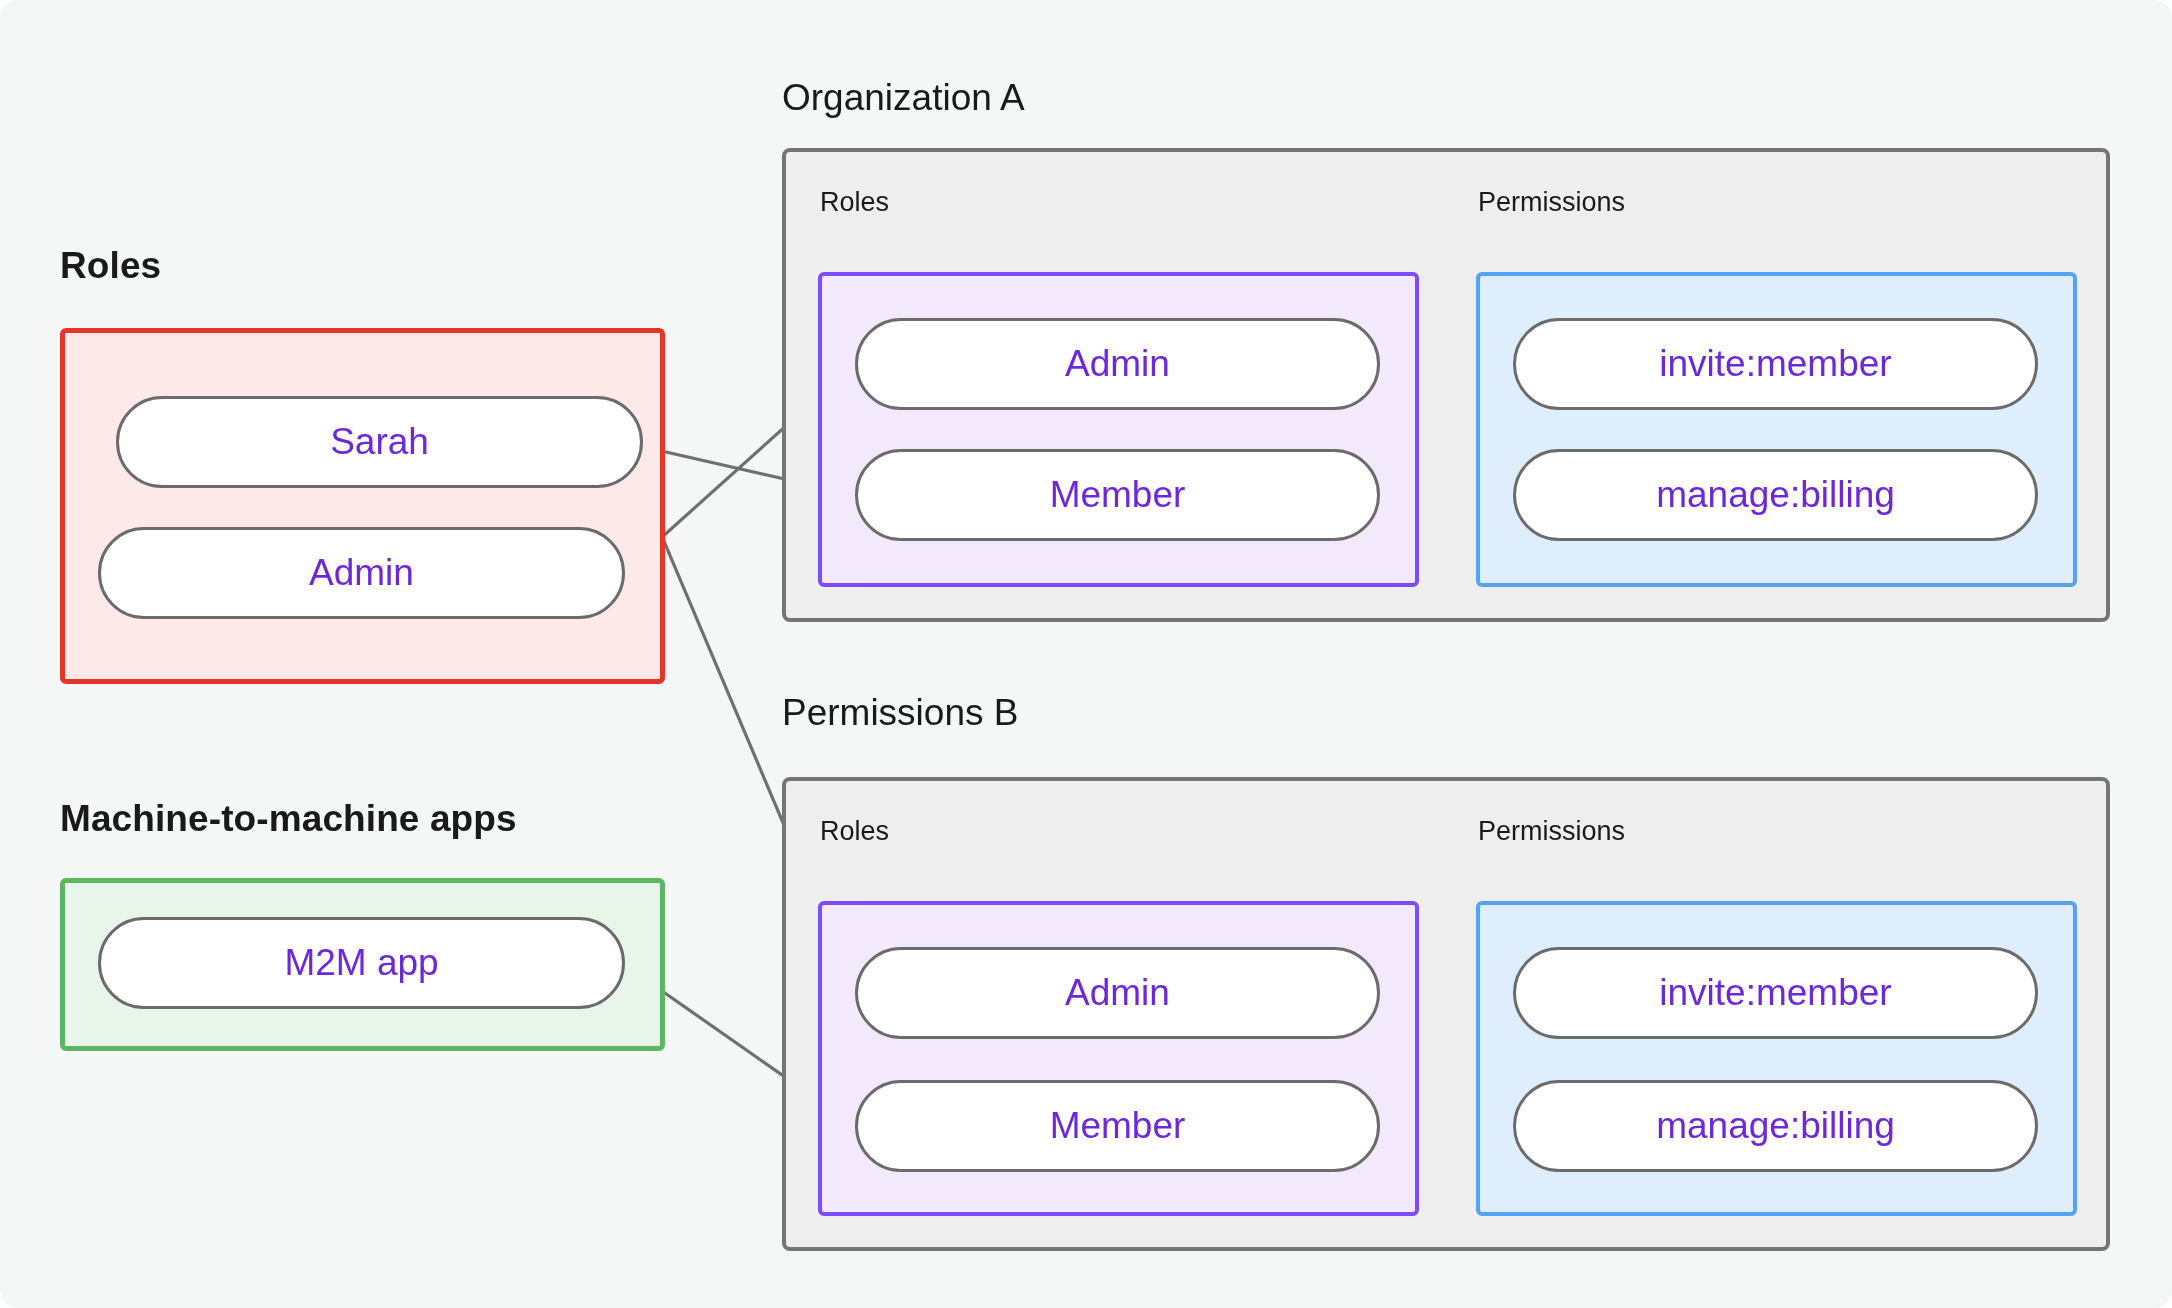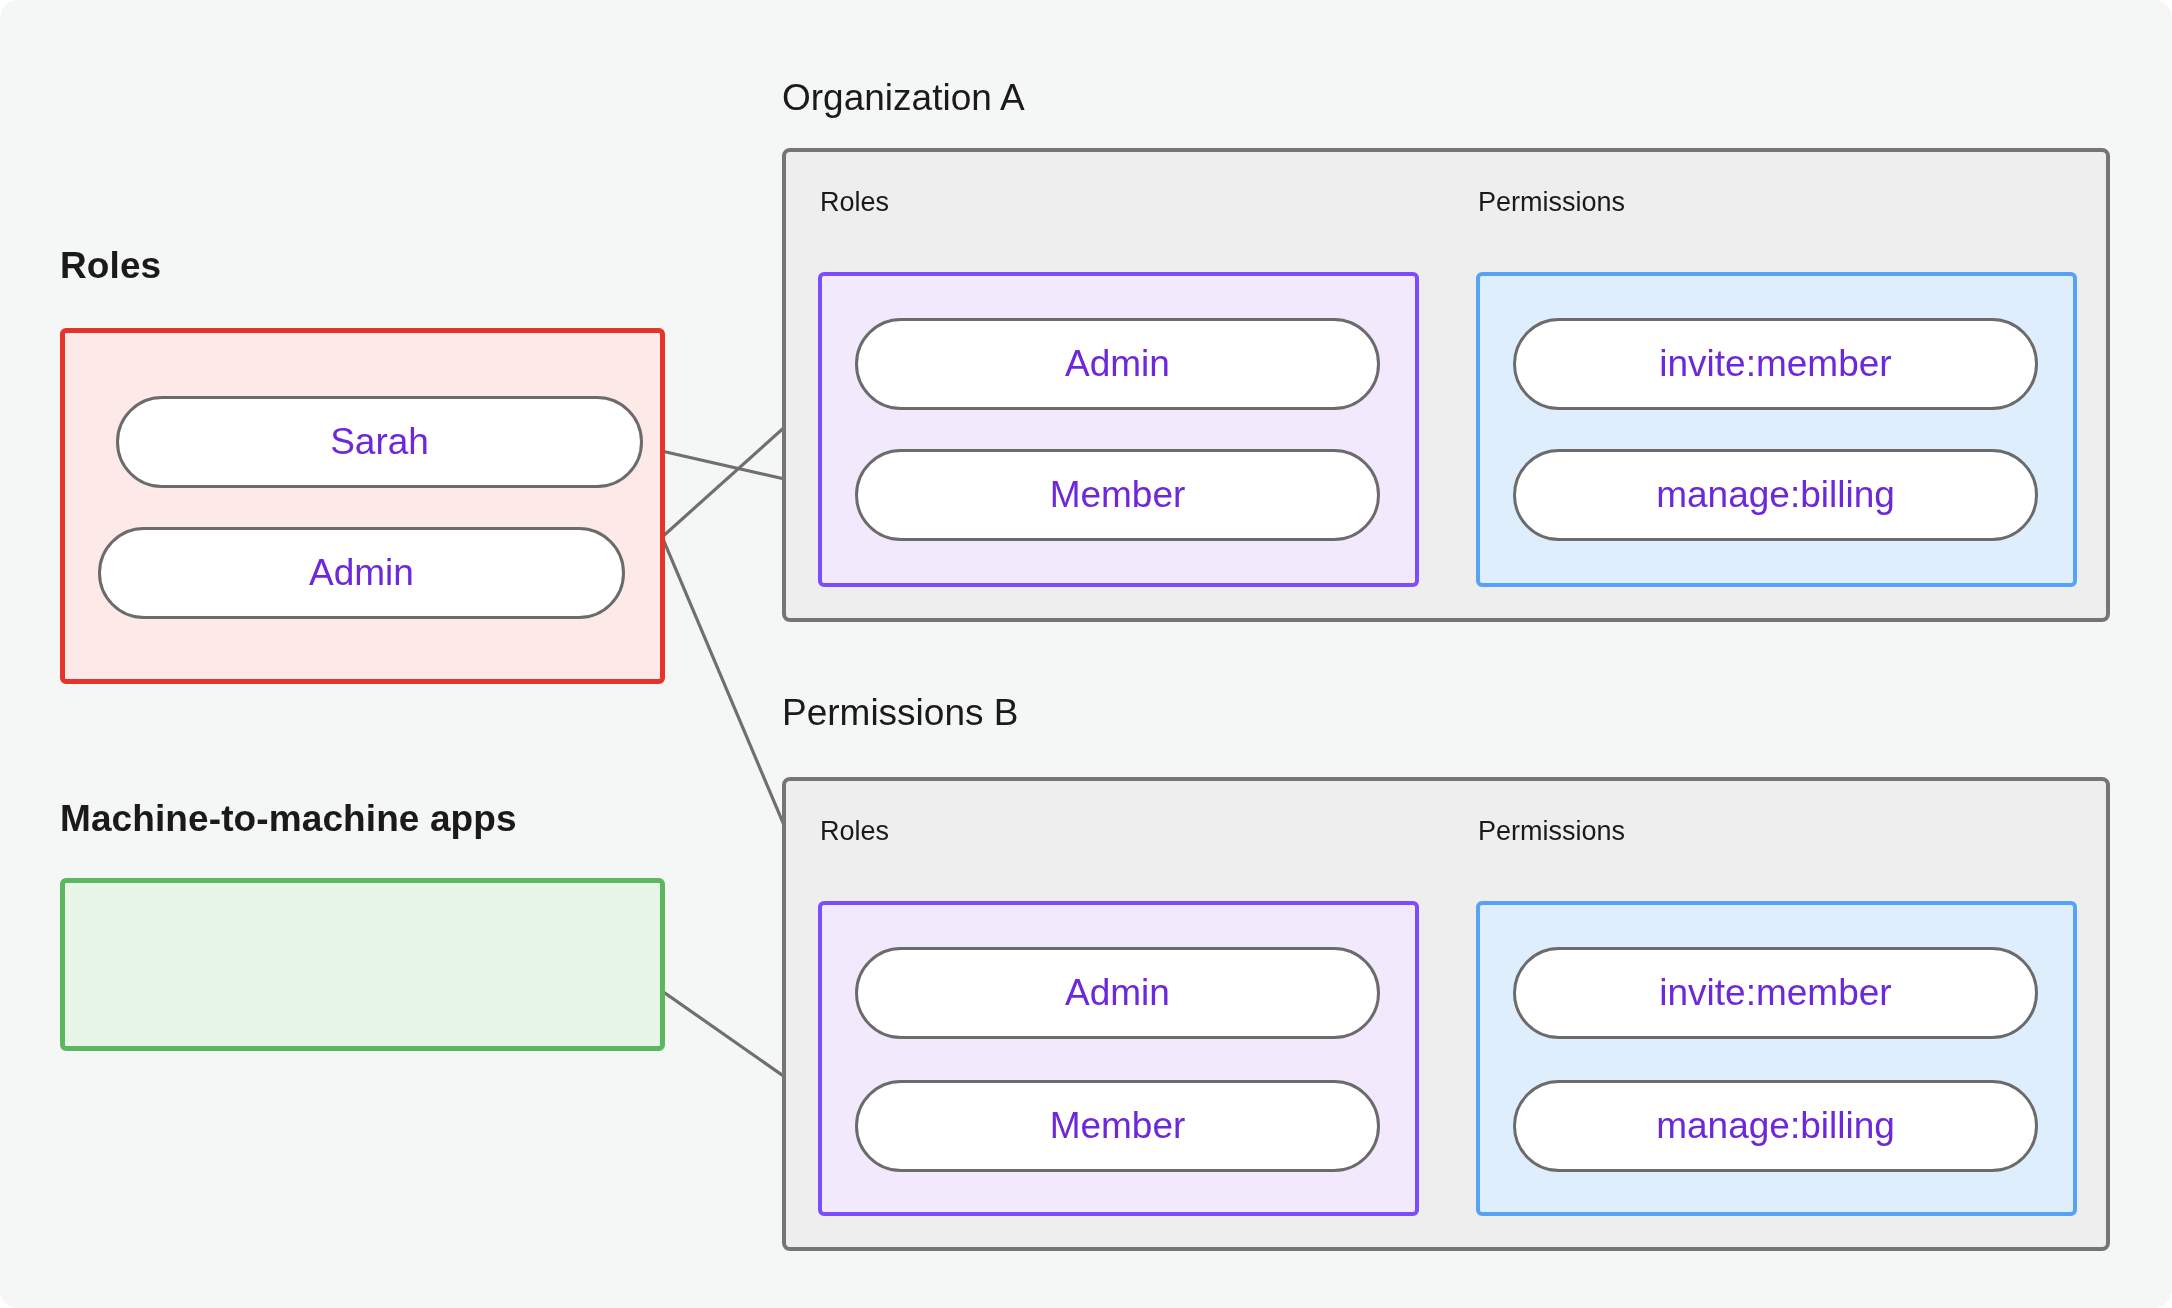--- a/index.html
+++ b/index.html
@@ -137,20 +137,21 @@
 
   <div class="box box-users" style="left:60px; top:328px; width:605px; height:356px;">
   </div>
   <div class="pill" style="left:116px; top:396px; width:527px; height:92px;">Sarah</div>
   <div class="pill" style="left:98px; top:527px; width:527px; height:92px;">Admin</div>
 
   <div class="section-title" style="left:60px; top:798px;">Machine-to-machine apps</div>
 
   <div class="box box-m2m" style="left:60px; top:878px; width:605px; height:173px;">
   </div>
+  <div class="pill" style="left:98px; top:917px; width:527px; height:92px;">M2M app</div>
 
   <div class="org-title" style="left:782px; top:77px;">Organization A</div>
 
   <div class="box box-org" style="left:782px; top:148px; width:1328px; height:474px;">
   </div>
   <div class="group-label" style="left:820px; top:187px;">Roles</div>
   <div class="group-label" style="left:1478px; top:187px;">Permissions</div>
 
   <div class="box box-roles" style="left:818px; top:272px; width:601px; height:315px;">
   </div>

